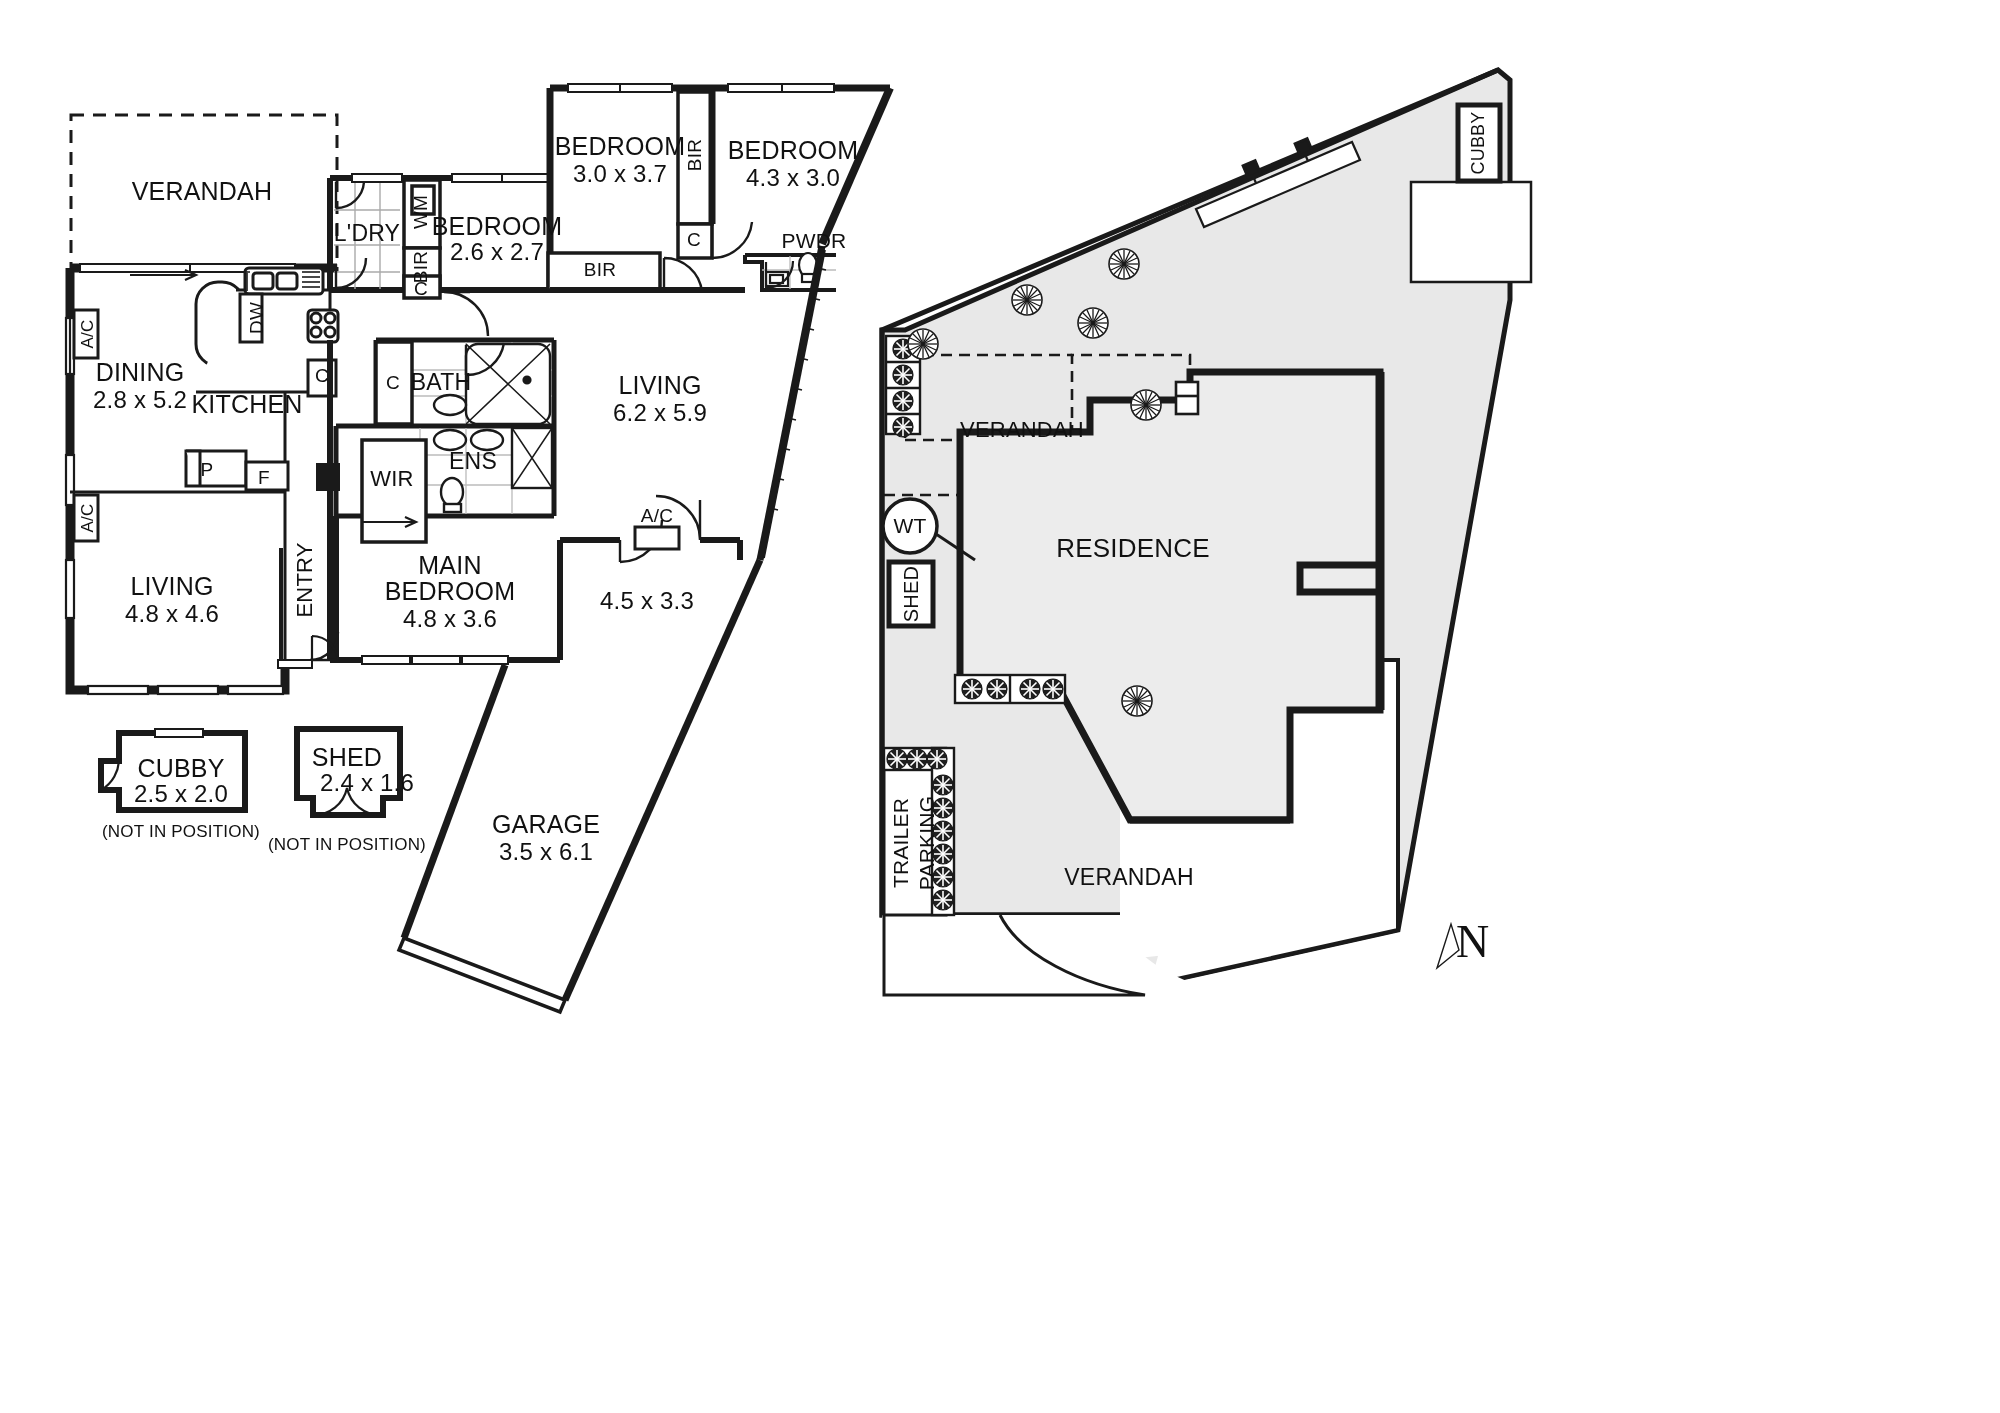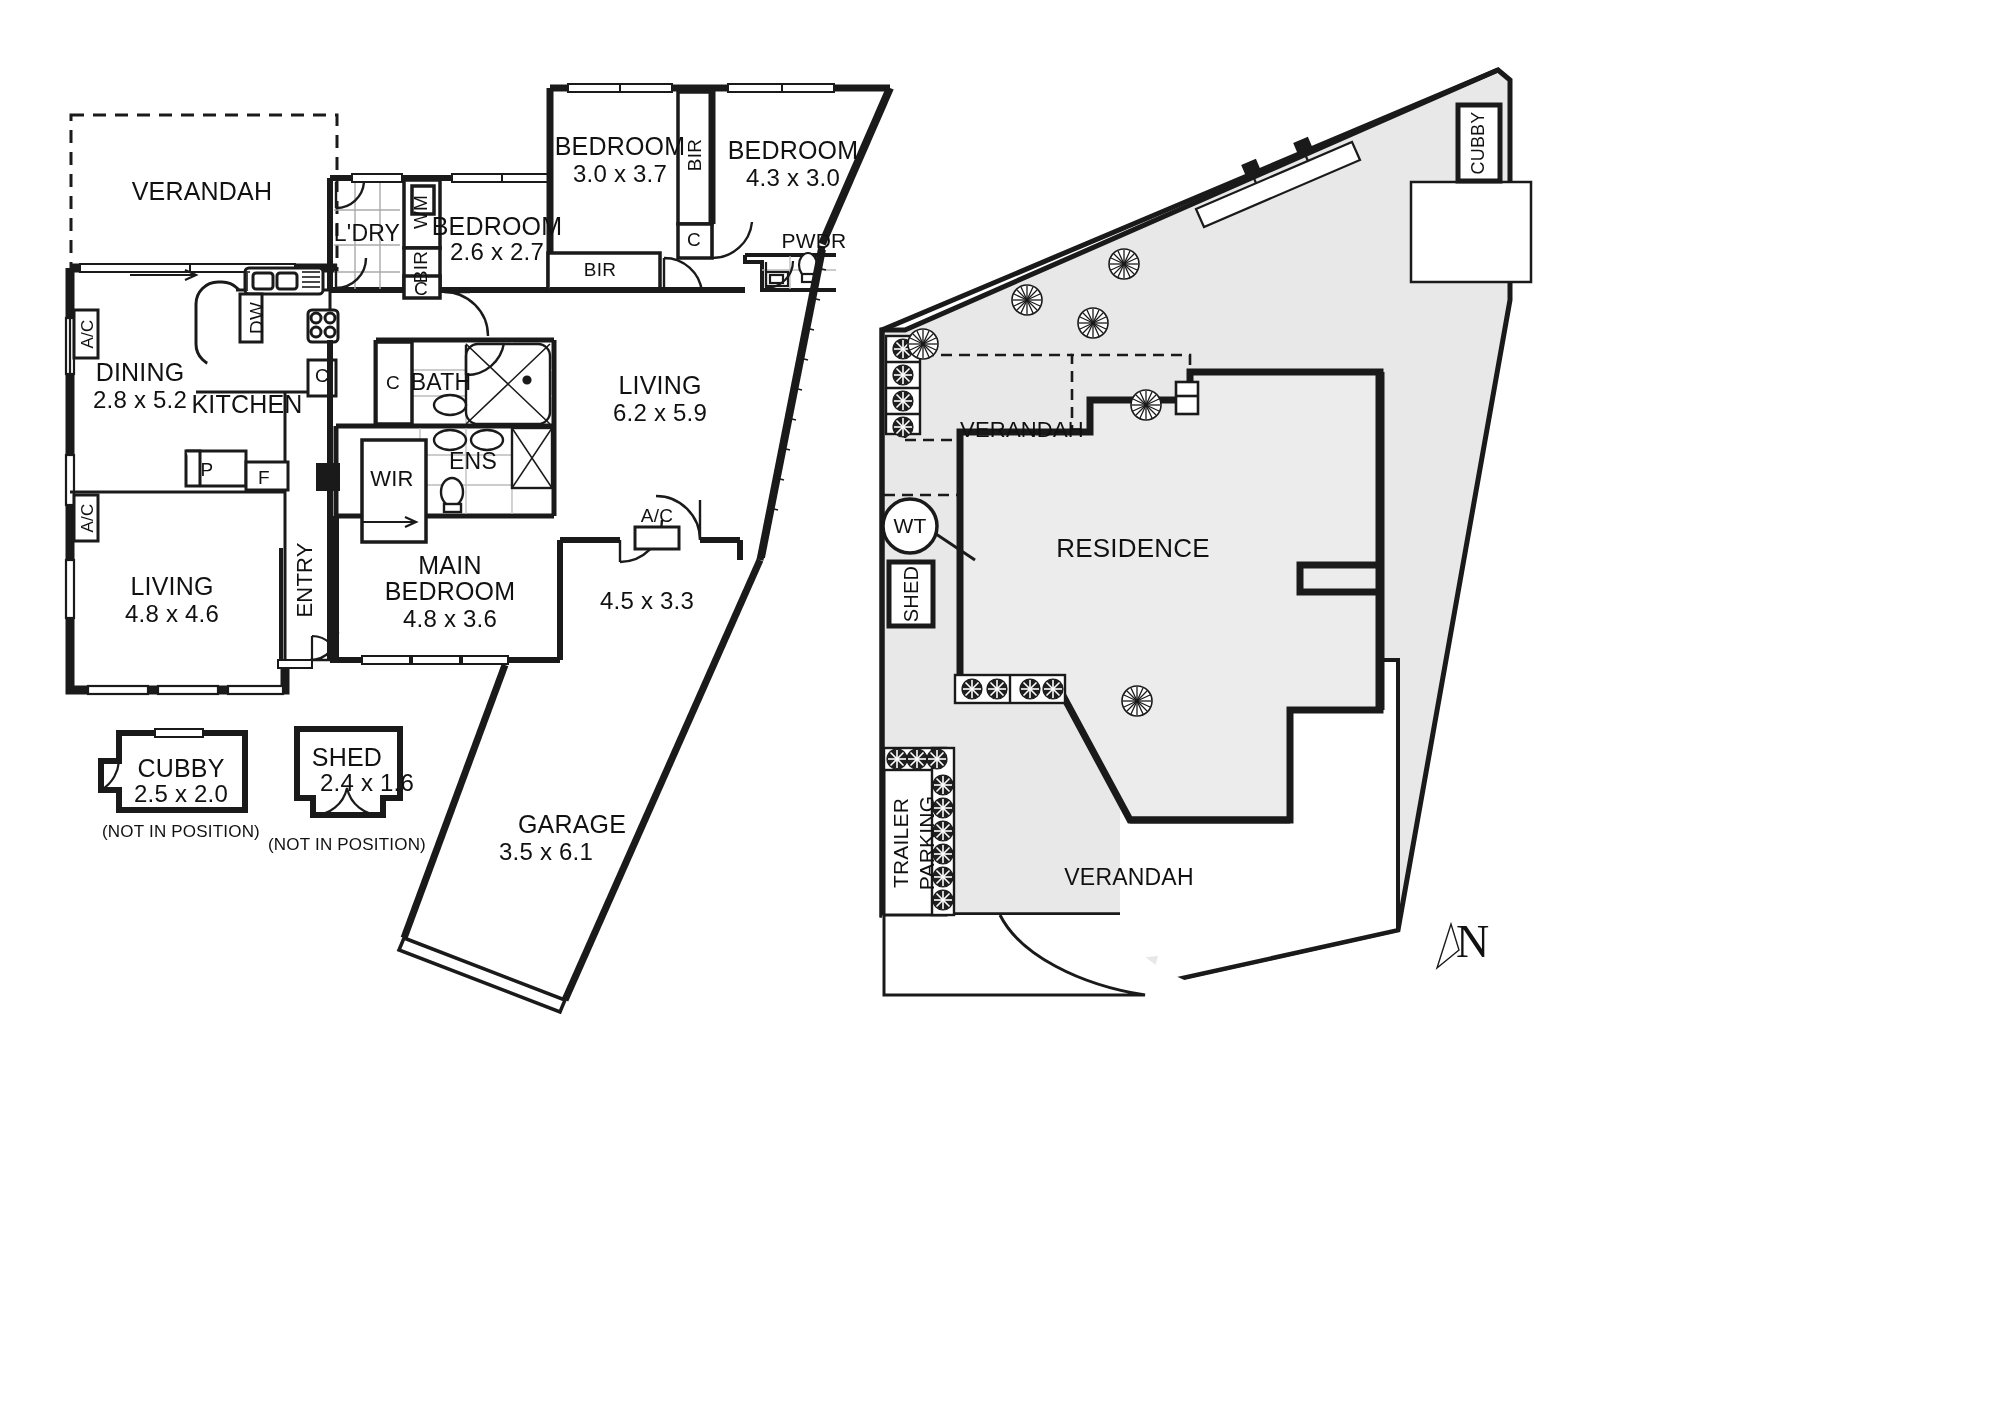--- a/index.html
+++ b/index.html
@@ -452,21 +452,21 @@
 
 <div class="lbl ctr room-name" style="left:660px;top:385px;">LIVING</div>
 <div class="lbl ctr room-dim" style="left:660px;top:413px;">6.2 x 5.9</div>
 
 <div class="lbl ctr room-name" style="left:450px;top:565px;">MAIN</div>
 <div class="lbl ctr room-name" style="left:450px;top:591px;">BEDROOM</div>
 <div class="lbl ctr room-dim" style="left:450px;top:619px;">4.8 x 3.6</div>
 
 <div class="lbl ctr room-dim" style="left:647px;top:601px;">4.5 x 3.3</div>
 
-<div class="lbl ctr room-name" style="left:572px;top:824px;">GARAGE</div>
+<div class="lbl ctr room-name" style="left:546px;top:824px;">GARAGE</div>
 <div class="lbl ctr room-dim" style="left:546px;top:852px;">3.5 x 6.1</div>
 
 <div class="lbl ctr room-name" style="left:181px;top:768px;">CUBBY</div>
 <div class="lbl ctr room-dim" style="left:181px;top:794px;">2.5 x 2.0</div>
 <div class="lbl ctr note" style="left:181px;top:832px;">(NOT IN POSITION)</div>
 
 <div class="lbl ctr room-name" style="left:347px;top:757px;">SHED</div>
 <div class="lbl ctr room-dim" style="left:347px;top:783px;padding-left:40px;">2.4 x 1.6</div>
 <div class="lbl ctr note" style="left:347px;top:845px;">(NOT IN POSITION)</div>
 

